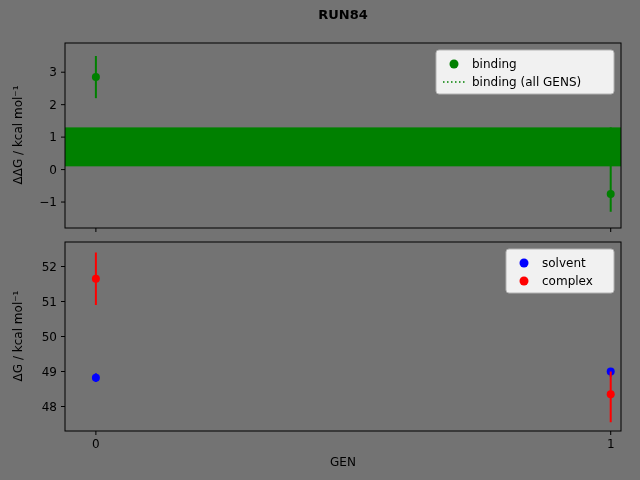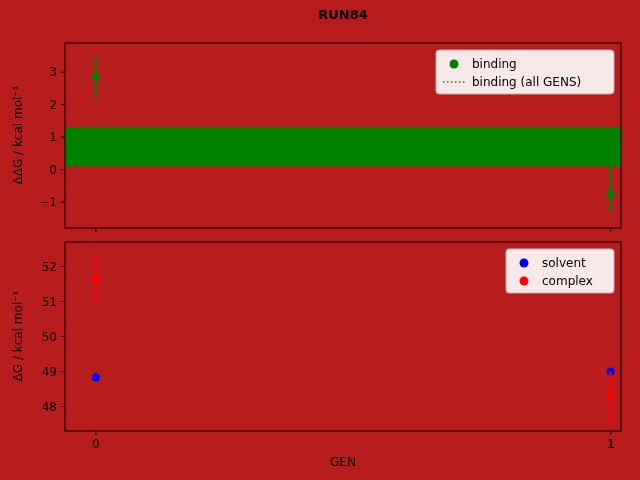--- a/index.html
+++ b/index.html
@@ -5,21 +5,21 @@
   html, body {
     margin: 0;
     padding: 0;
     background: #ffffff;
     font-family: "DejaVu Sans", "Liberation Sans", sans-serif;
   }
   .figure {
     position: relative;
     width: 640px;
     height: 480px;
-    background: #b91c1c;
+    background: #737373;
   }
   svg text {
     fill: #000000;
     font-family: "DejaVu Sans", "Liberation Sans", sans-serif;
   }
   .title { font-size: 13px; font-weight: bold; }
   .axis-label { font-size: 12px; }
   .tick-label { font-size: 12px; }
   .legend-label { font-size: 12px; }
 </style>

